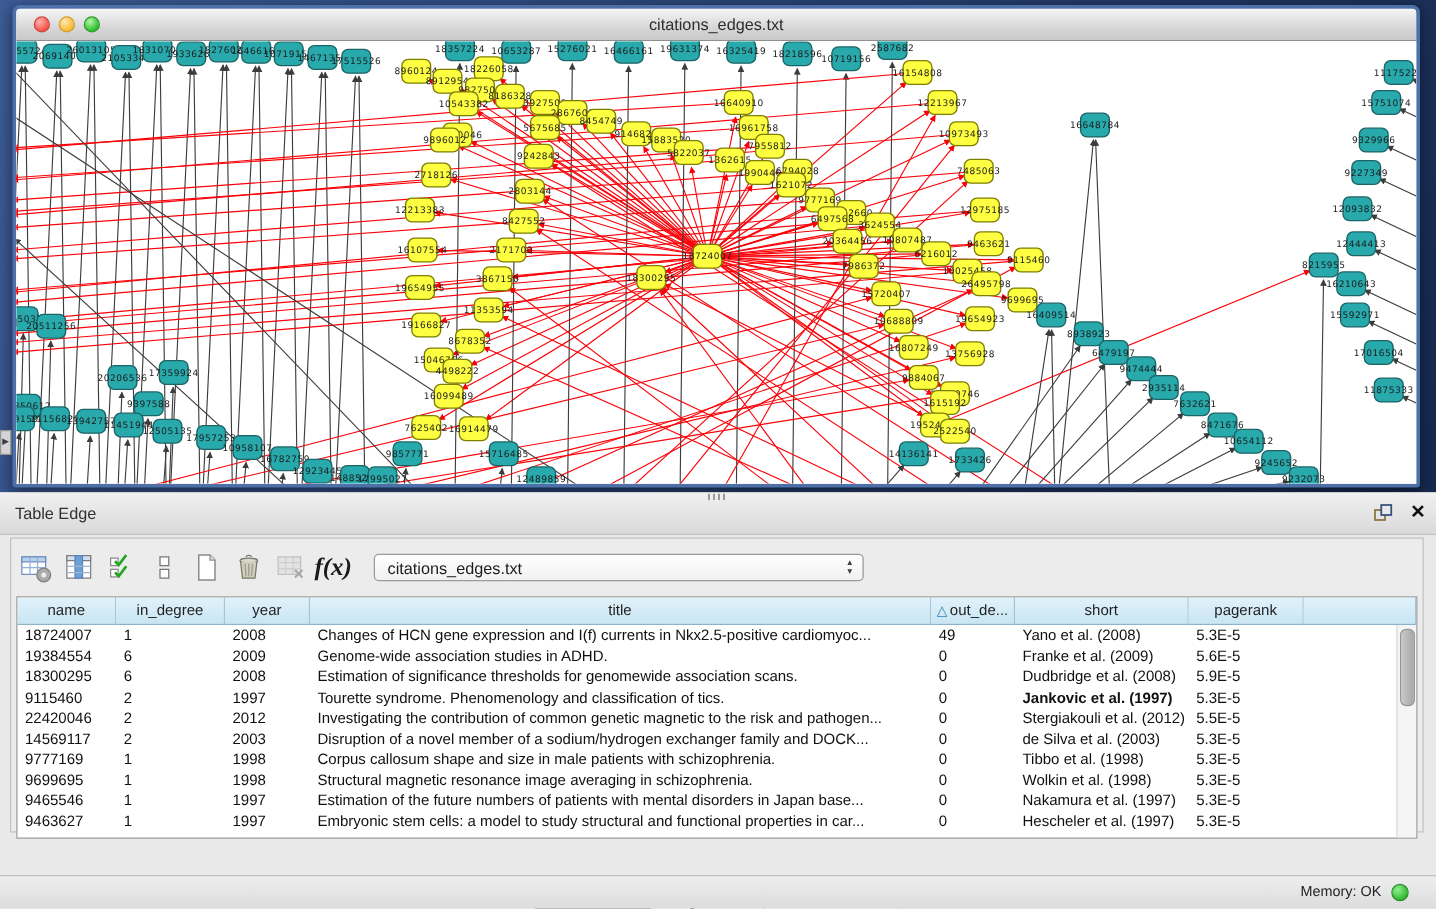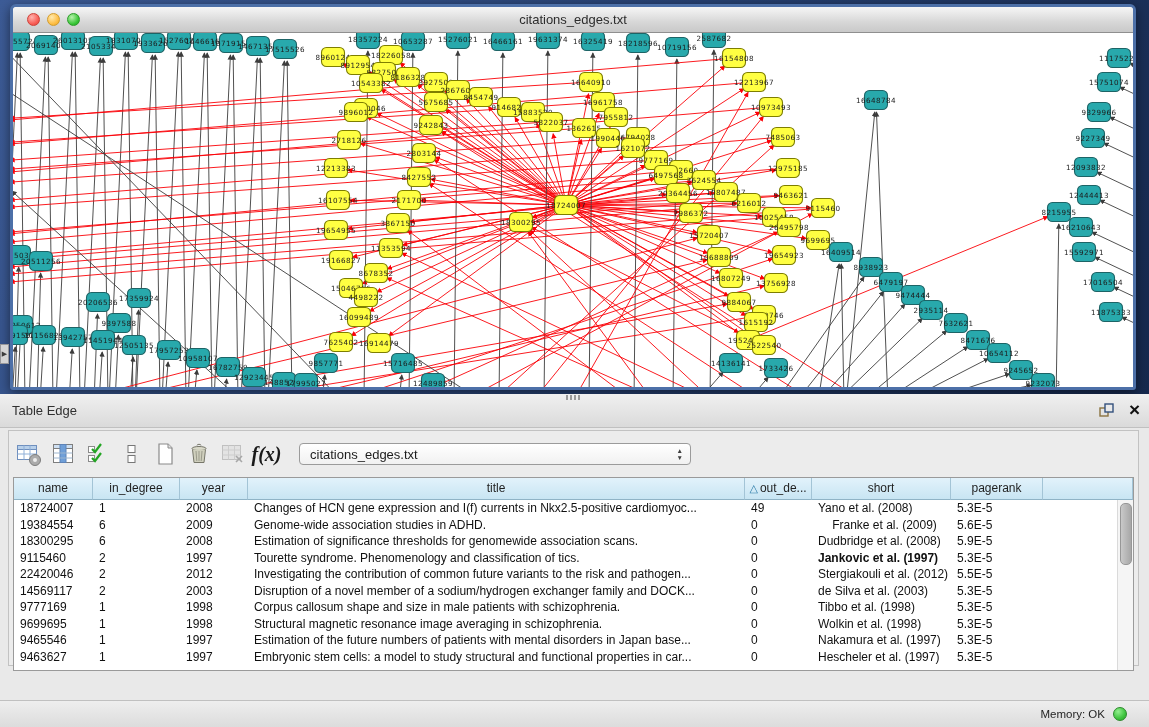--- a/index.html
+++ b/index.html
@@ -934,21 +934,21 @@
             <div class="td" style="width: 67px;">49</div>
             <div class="td" style="width: 139px;">Yano et al. (2008)</div>
             <div class="td" style="width: 92px;">5.3E-5</div>
           </div>
           <div class="tr">
             <div class="td" style="width: 79px;">19384554</div>
             <div class="td" style="width: 87px;">6</div>
             <div class="td" style="width: 68px;">2009</div>
             <div class="td" style="width: 497px;">Genome-wide association studies in ADHD.</div>
             <div class="td" style="width: 67px;">0</div>
-            <div class="td" style="width: 139px; text-align: center;">Franke et al. (2009)</div>
+            <div class="td" style="width: 139px;">Franke et al. (2009)</div>
             <div class="td" style="width: 92px;">5.6E-5</div>
           </div>
           <div class="tr">
             <div class="td" style="width: 79px;">18300295</div>
             <div class="td" style="width: 87px;">6</div>
             <div class="td" style="width: 68px;">2008</div>
             <div class="td" style="width: 497px;">Estimation of significance thresholds for genomewide association scans.</div>
             <div class="td" style="width: 67px;">0</div>
             <div class="td" style="width: 139px;">Dudbridge et al. (2008)</div>
             <div class="td" style="width: 92px;">5.9E-5</div>
@@ -959,21 +959,21 @@
             <div class="td" style="width: 68px;">1997</div>
             <div class="td" style="width: 497px;">Tourette syndrome. Phenomenology and classification of tics.</div>
             <div class="td" style="width: 67px;">0</div>
             <div class="td" style="width: 139px; font-weight: bold;">Jankovic et al. (1997)</div>
             <div class="td" style="width: 92px;">5.3E-5</div>
           </div>
           <div class="tr">
             <div class="td" style="width: 79px;">22420046</div>
             <div class="td" style="width: 87px;">2</div>
             <div class="td" style="width: 68px;">2012</div>
-            <div class="td" style="width: 497px;">Investigating the contribution of common future variants to the risk and pathogen...</div>
+            <div class="td" style="width: 497px;">Investigating the contribution of common genetic magnetic to the risk and pathogen...</div>
             <div class="td" style="width: 67px;">0</div>
             <div class="td" style="width: 139px;">Stergiakouli et al. (2012)</div>
             <div class="td" style="width: 92px;">5.5E-5</div>
           </div>
           <div class="tr">
             <div class="td" style="width: 79px;">14569117</div>
             <div class="td" style="width: 87px;">2</div>
             <div class="td" style="width: 68px;">2003</div>
             <div class="td" style="width: 497px;">Disruption of a novel member of a sodium/hydrogen exchanger family and DOCK...</div>
             <div class="td" style="width: 67px;">0</div>

